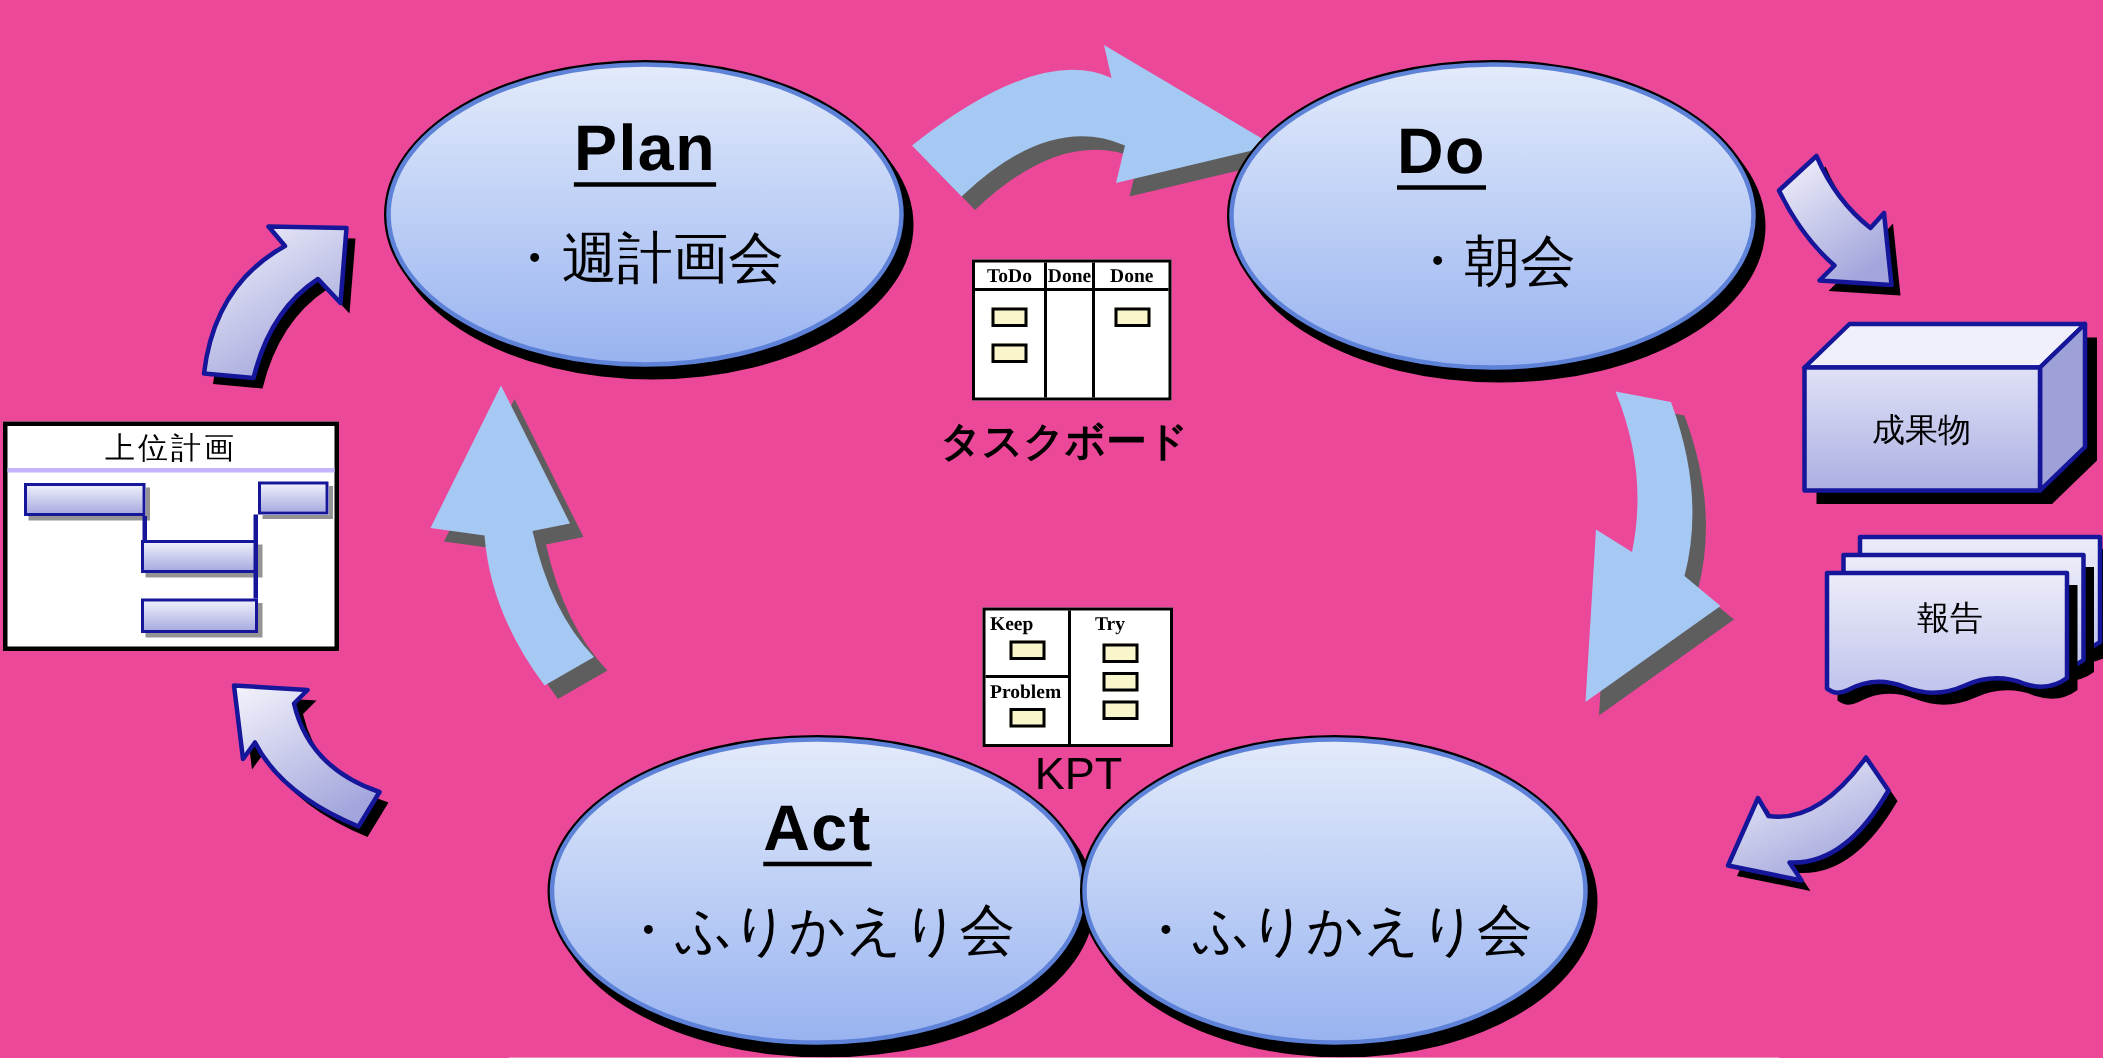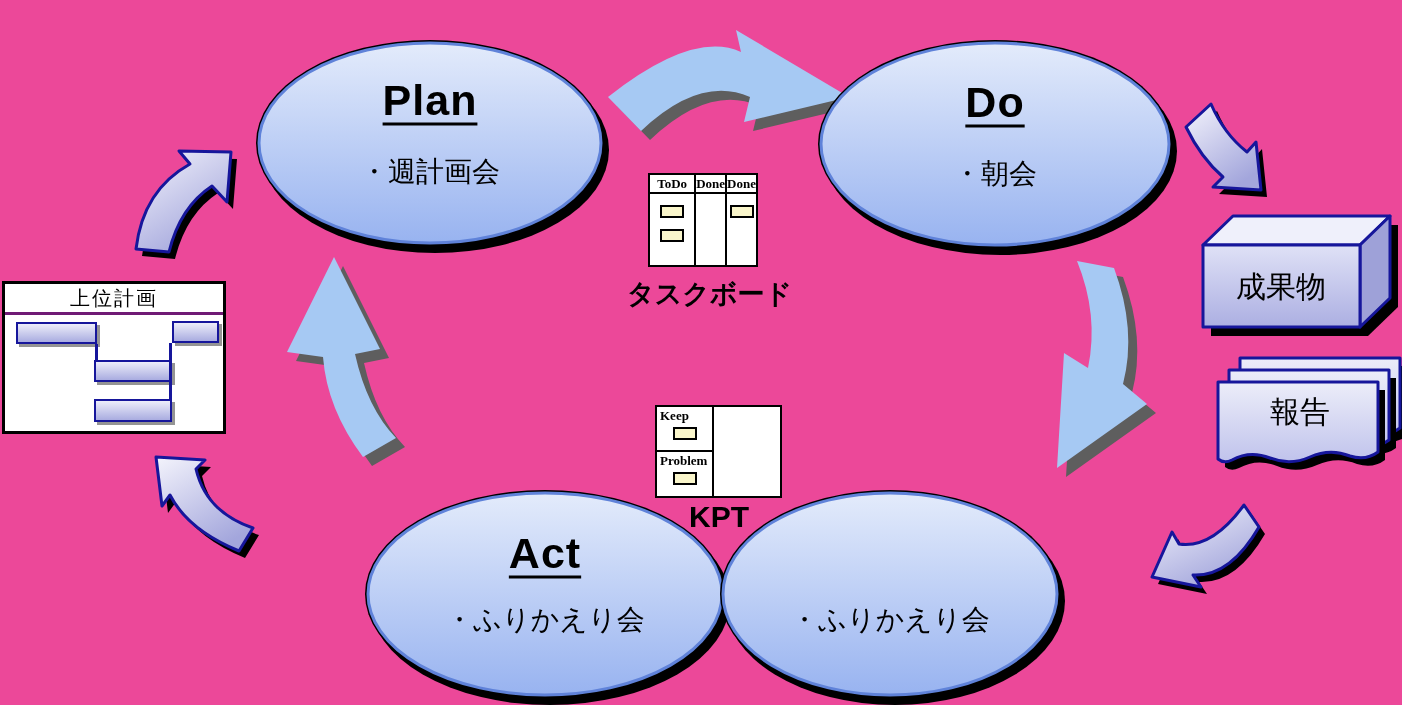--- a/index.html
+++ b/index.html
@@ -5,28 +5,28 @@
   html,body{margin:0;padding:0;}
   .stage{
     position:relative;width:1402px;height:705px;background:#ec4899;
     overflow:hidden;font-family:"Liberation Sans","DejaVu Sans",sans-serif;color:#000;
   }
   .stage svg{position:absolute;left:0;top:0;}
   .lbl{position:absolute;white-space:nowrap;line-height:1;}
   .ctr{transform:translate(-50%,-50%);text-align:center;}
   .node-title{font-size:43px;font-weight:600;text-decoration:underline;
     text-decoration-thickness:3px;text-underline-offset:8px;letter-spacing:1px;}
-  .node-item{font-size:28px;font-weight:500;text-align:right;}
+  .node-item{font-size:37px;font-weight:500;text-align:right;}
   .board-caption{font-size:27px;font-weight:700;}
-  .kpt-caption{font-size:30px;font-weight:700;}
-  .io-caption{font-size:30px;font-weight:500;}
+  .kpt-caption{font-size:30px;font-weight:400;}
+  .io-caption{font-size:22px;font-weight:500;}
 
   
   .board{position:absolute;background:#fff;border:2.5px solid #000;box-sizing:border-box;display:flex;}
-  .tb{left:648px;top:173px;width:110px;height:94px;}
+  .tb{left:648px;top:173px;width:133px;height:94px;}
   .tb .col{box-sizing:border-box;height:100%;}
   .tb .col + .col{border-left:2.5px solid #000;}
   .col-todo{width:46px;}
   .col-doing{width:32px;}
   .col-done{flex:1;}
   .col-head{height:19px;border-bottom:2.5px solid #000;box-sizing:border-box;
     font-family:"Liberation Serif","DejaVu Serif",serif;font-weight:700;font-size:13px;
     display:flex;align-items:center;justify-content:center;overflow:visible;white-space:nowrap;}
   .col-body{display:flex;flex-direction:column;align-items:center;gap:11px;padding-top:11px;}
   .sticky{width:24px;height:13px;background:#FAF6CB;border:2px solid #000;box-sizing:border-box;flex:none;}
@@ -37,21 +37,21 @@
   .kpt-cell{box-sizing:border-box;}
   .cell-keep{height:45px;border-bottom:2.5px solid #000;}
   .cell-label{font-family:"Liberation Serif","DejaVu Serif",serif;font-weight:700;font-size:13px;
     padding:1px 0 0 3px;white-space:nowrap;}
   .kpt .sticky{margin:3px auto 0;}
   .kpt-right .sticky{margin:5px auto 6px;}
 
   
   .uplan{position:absolute;left:2px;top:281px;width:224px;height:153px;background:#fff;
     border:3px solid #000;box-sizing:border-box;}
-  .uplan-head{height:31px;border-bottom:3px solid #701a75;box-sizing:border-box;
+  .uplan-head{height:31px;border-bottom:3px solid #c4b5fd;box-sizing:border-box;
     display:flex;align-items:center;justify-content:center;font-size:20px;letter-spacing:2px;}
   .uplan-body{position:relative;height:116px;}
   .gbar{position:absolute;box-sizing:border-box;border:2.5px solid #16169B;
     background:linear-gradient(#EDEEFA,#A9ACE0);box-shadow:3px 3px 0 rgba(0,0,0,0.42);}
   .gconn{position:absolute;width:3px;background:#16169B;}
 
   
   .blue-arrow{fill:#A6C9F3;}
   .blue-arrow-shadow{fill:#5E5E5E;}
   .purple{fill:url(#pg);stroke:#16169B;stroke-width:3;stroke-linejoin:round;}
@@ -152,21 +152,21 @@
       <g transform="translate(1218,382)">
         <path class="ink-shadow" transform="translate(7,8)" d="M0,0 H160 V70 Q148,79 132,74 Q112,66 92,75 Q72,84 52,76 Q32,68 14,78 Q6,82 0,77 Z"></path>
         <path d="M0,0 H160 V70 Q148,79 132,74 Q112,66 92,75 Q72,84 52,76 Q32,68 14,78 Q6,82 0,77 Z" fill="url(#paperg)" stroke="#16169B" stroke-width="3" stroke-linejoin="round"></path>
       </g>
     </g>
   </svg>
 
   <div class="lbl ctr node-title" style="left:430px;top:100px;">Plan</div>
   <div class="lbl ctr node-item" style="left:430px;top:172px;">・週計画会</div>
 
-  <div class="lbl ctr node-title" style="left:995px;top:102px;">Do</div>
+  <div class="lbl ctr node-title" style="left:961px;top:102px;">Do</div>
   <div class="lbl ctr node-item" style="left:995px;top:174px;">・朝会</div>
 
   <div class="lbl ctr node-title" style="left:545px;top:553px;">Act</div>
   <div class="lbl ctr node-item" style="left:545px;top:620px;">・ふりかえり会</div>
 
   <div class="lbl ctr node-item" style="left:890px;top:620px;">・ふりかえり会</div>
 
   <div class="board tb">
     <div class="col col-todo">
       <div class="col-head">ToDo</div>
@@ -191,20 +191,26 @@
   <div class="board kpt">
     <div class="kpt-left">
       <div class="kpt-cell cell-keep">
         <div class="cell-label">Keep</div>
         <div class="sticky"></div>
       </div>
       <div class="kpt-cell">
         <div class="cell-label">Problem</div>
         <div class="sticky"></div>
       </div>
+    </div>
+    <div class="kpt-right">
+      <div class="cell-label" style="padding-left:16px;">Try</div>
+      <div class="sticky"></div>
+      <div class="sticky"></div>
+      <div class="sticky"></div>
     </div>
   </div>
   <div class="lbl ctr kpt-caption" style="left:719px;top:517px;">KPT</div>
 
   <div class="uplan">
     <div class="uplan-head">上位計画</div>
     <div class="uplan-body">
       <div class="gbar" style="left:11px;top:7px;width:81px;height:22px;"></div>
       <div class="gbar" style="left:167px;top:6px;width:47px;height:22px;"></div>
       <div class="gbar" style="left:89px;top:45px;width:78px;height:22px;"></div>

